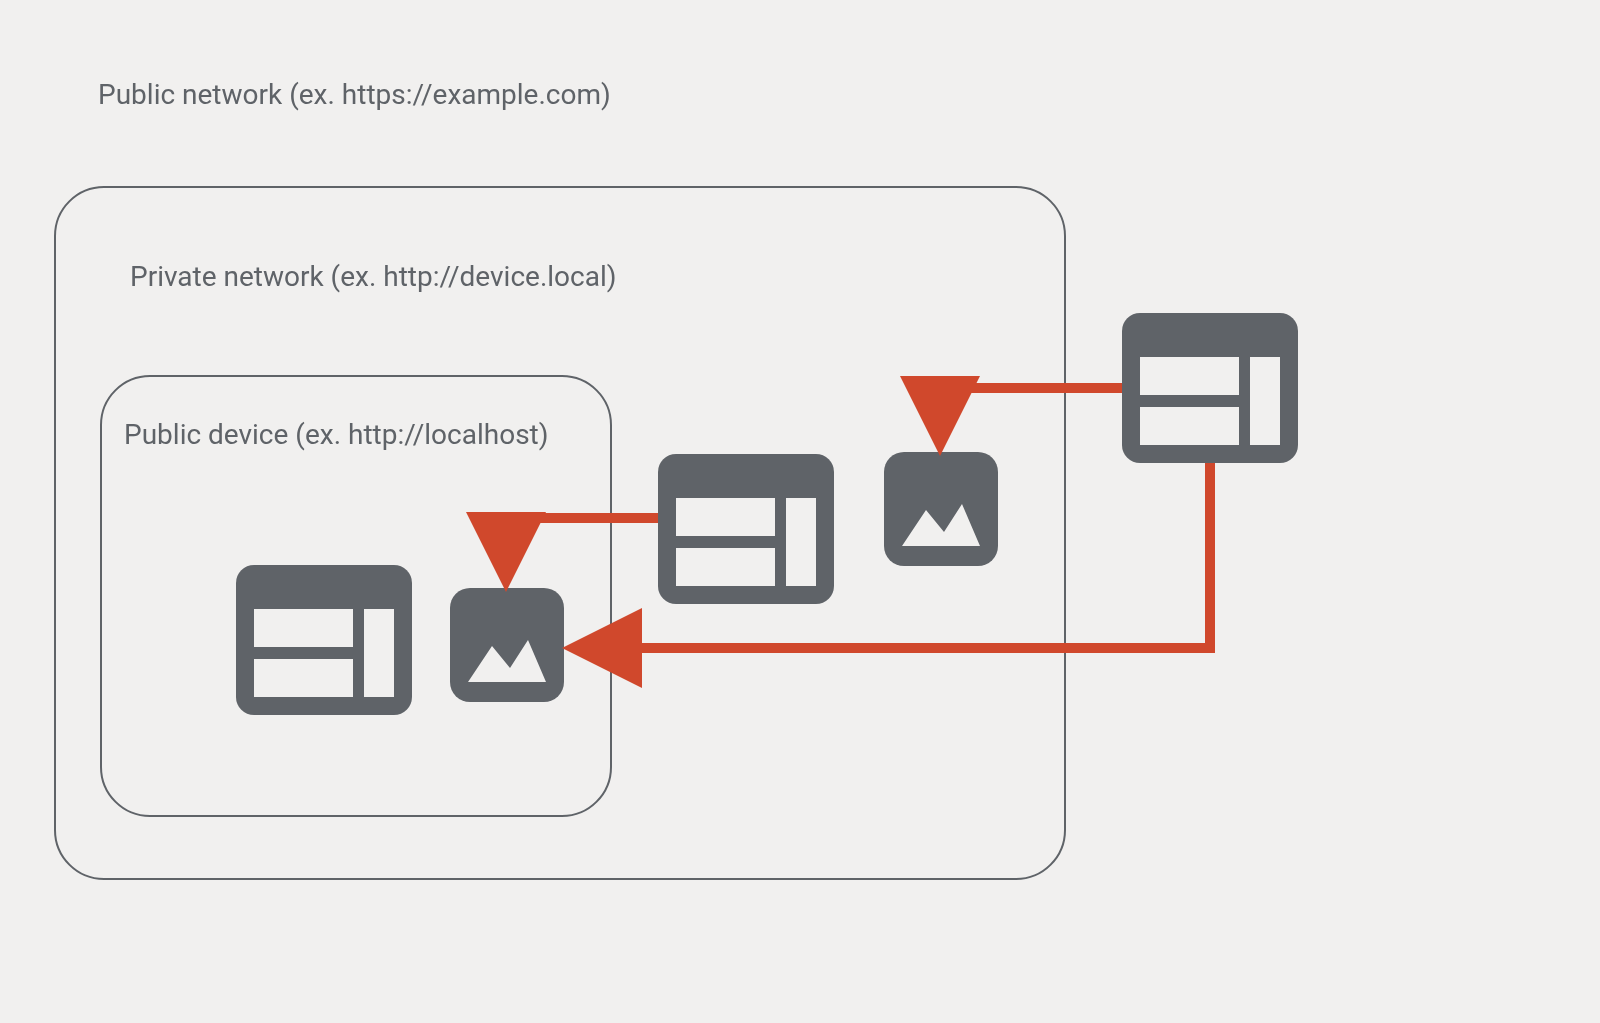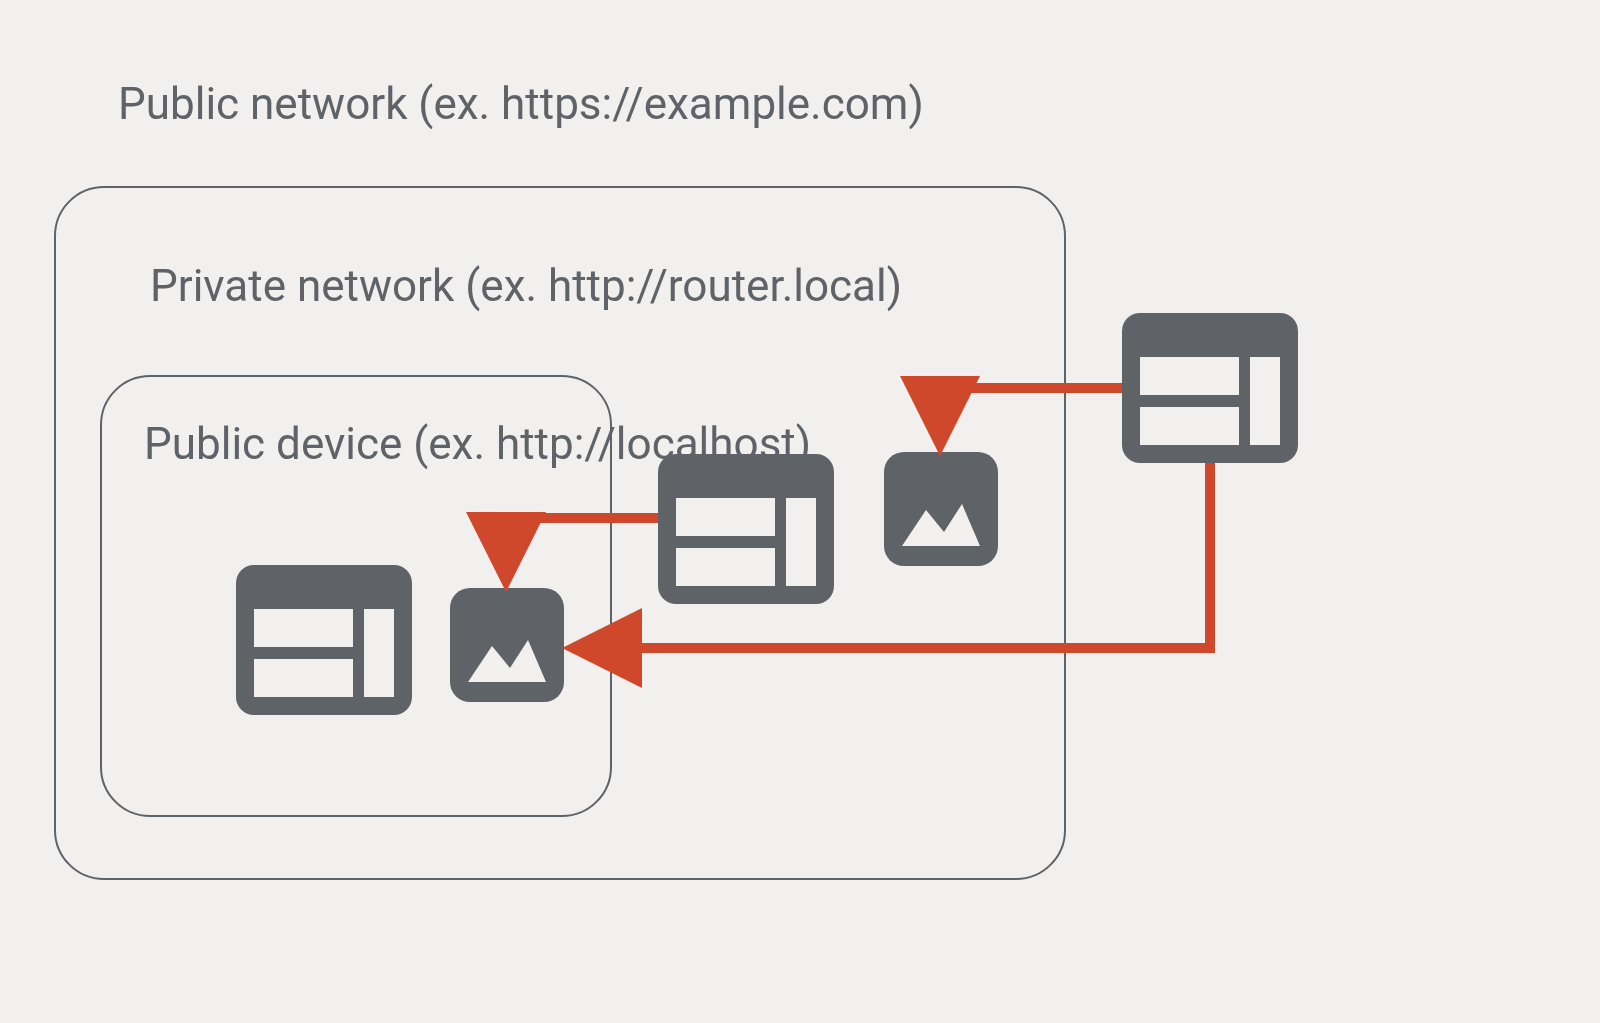--- a/index.html
+++ b/index.html
@@ -17,41 +17,40 @@
     }
     .diagram-container {
       position: absolute;
       width: 1474px;
       height: 1023px;
       left: 0;
       top: 0;
     }
     .label {
       position: absolute;
-      font-size: 44px;
+      font-size: 28px;
       font-weight: 400;
       color: #5f6368;
       white-space: nowrap;
-      margin-left: 20px;
     }
     .box {
       position: absolute;
       border: 2.5px solid #5f6368;
       border-radius: 50px;
     }
   </style>
 </head>
 <body>
 
 <div class="diagram-container">
 
   <div class="label" style="left: 98px; top: 78px;">Public network (ex. https://example.com)</div>
 
   <div class="box" style="left: 54px; top: 186px; width: 1012px; height: 694px;"></div>
-  <div class="label" style="left: 130px; top: 260px;">Private network (ex. http://router.local)</div>
+  <div class="label" style="left: 130px; top: 260px;">Private network (ex. http://device.local)</div>
 
   <div class="box" style="left: 100px; top: 375px; width: 512px; height: 442px;"></div>
   <div class="label" style="left: 124px; top: 418px;">Public device (ex. http://localhost)</div>
 
   <svg width="1474" height="1023" style="position:absolute; left:0; top:0;">
     <defs>
       <marker id="arrowhead" markerWidth="8" markerHeight="8" refX="6" refY="4" orient="auto">
         <polygon points="0 0, 8 4, 0 8" fill="#d0482c"></polygon>
       </marker>
     </defs>

